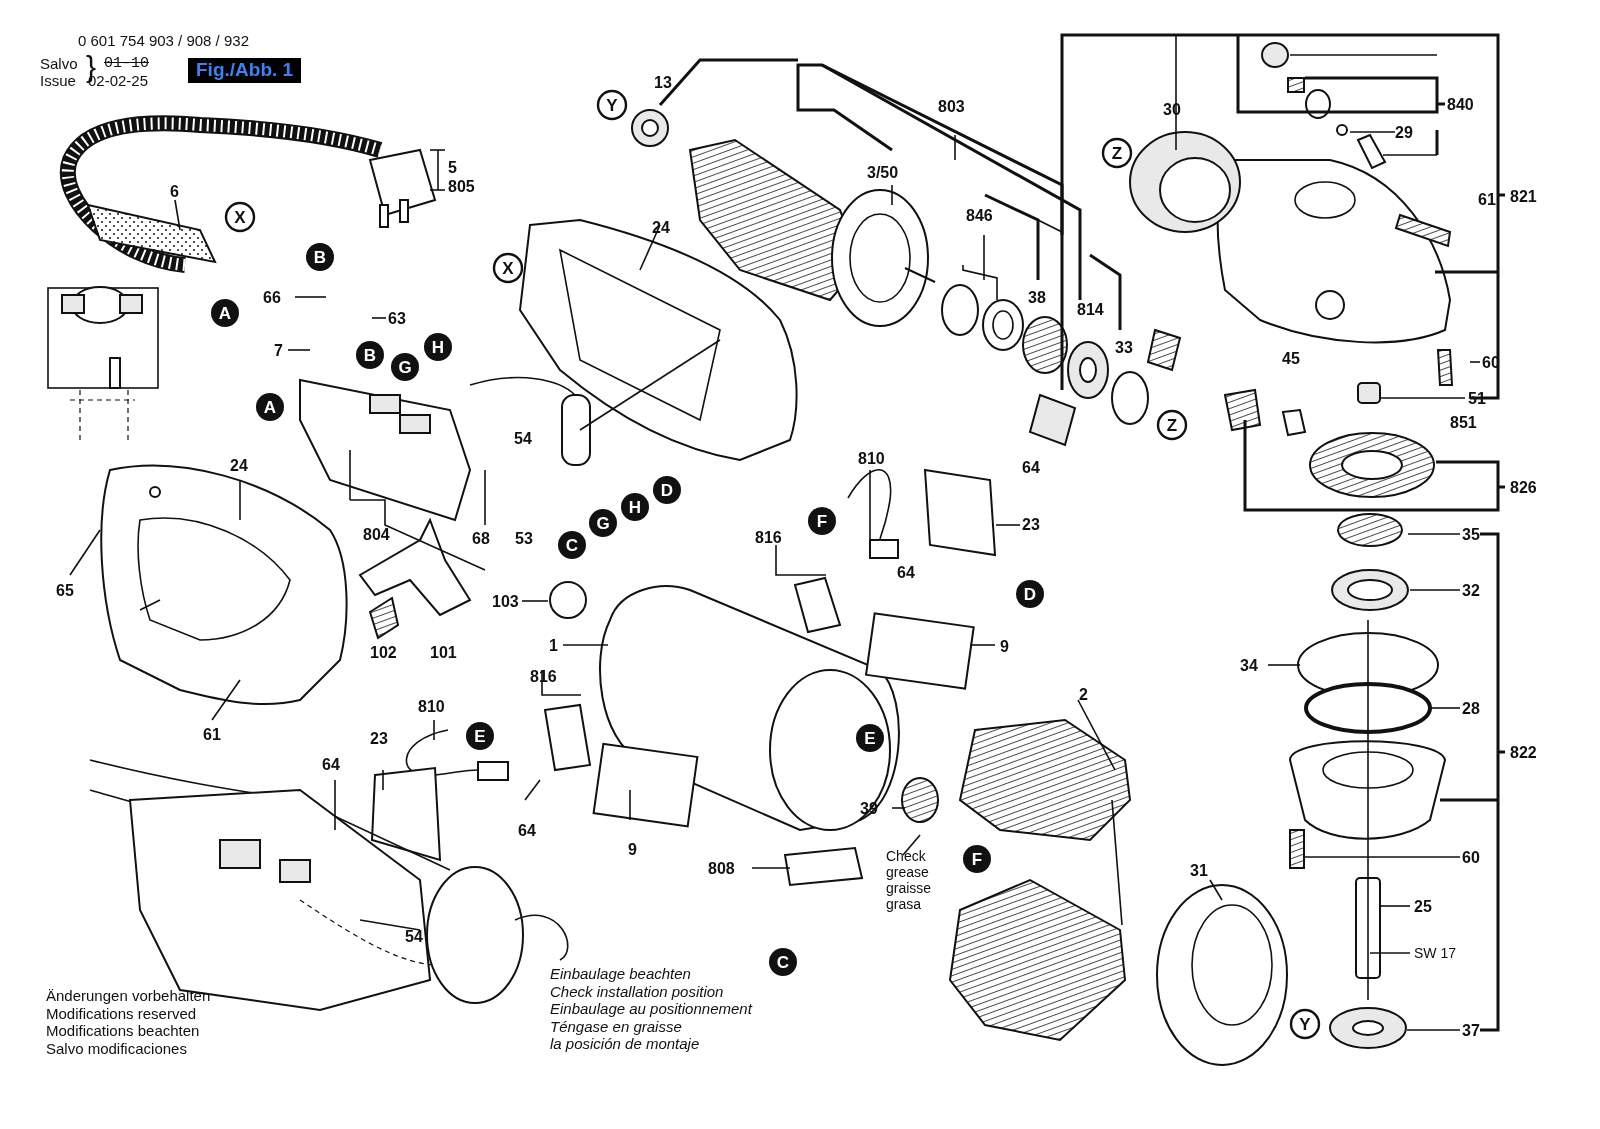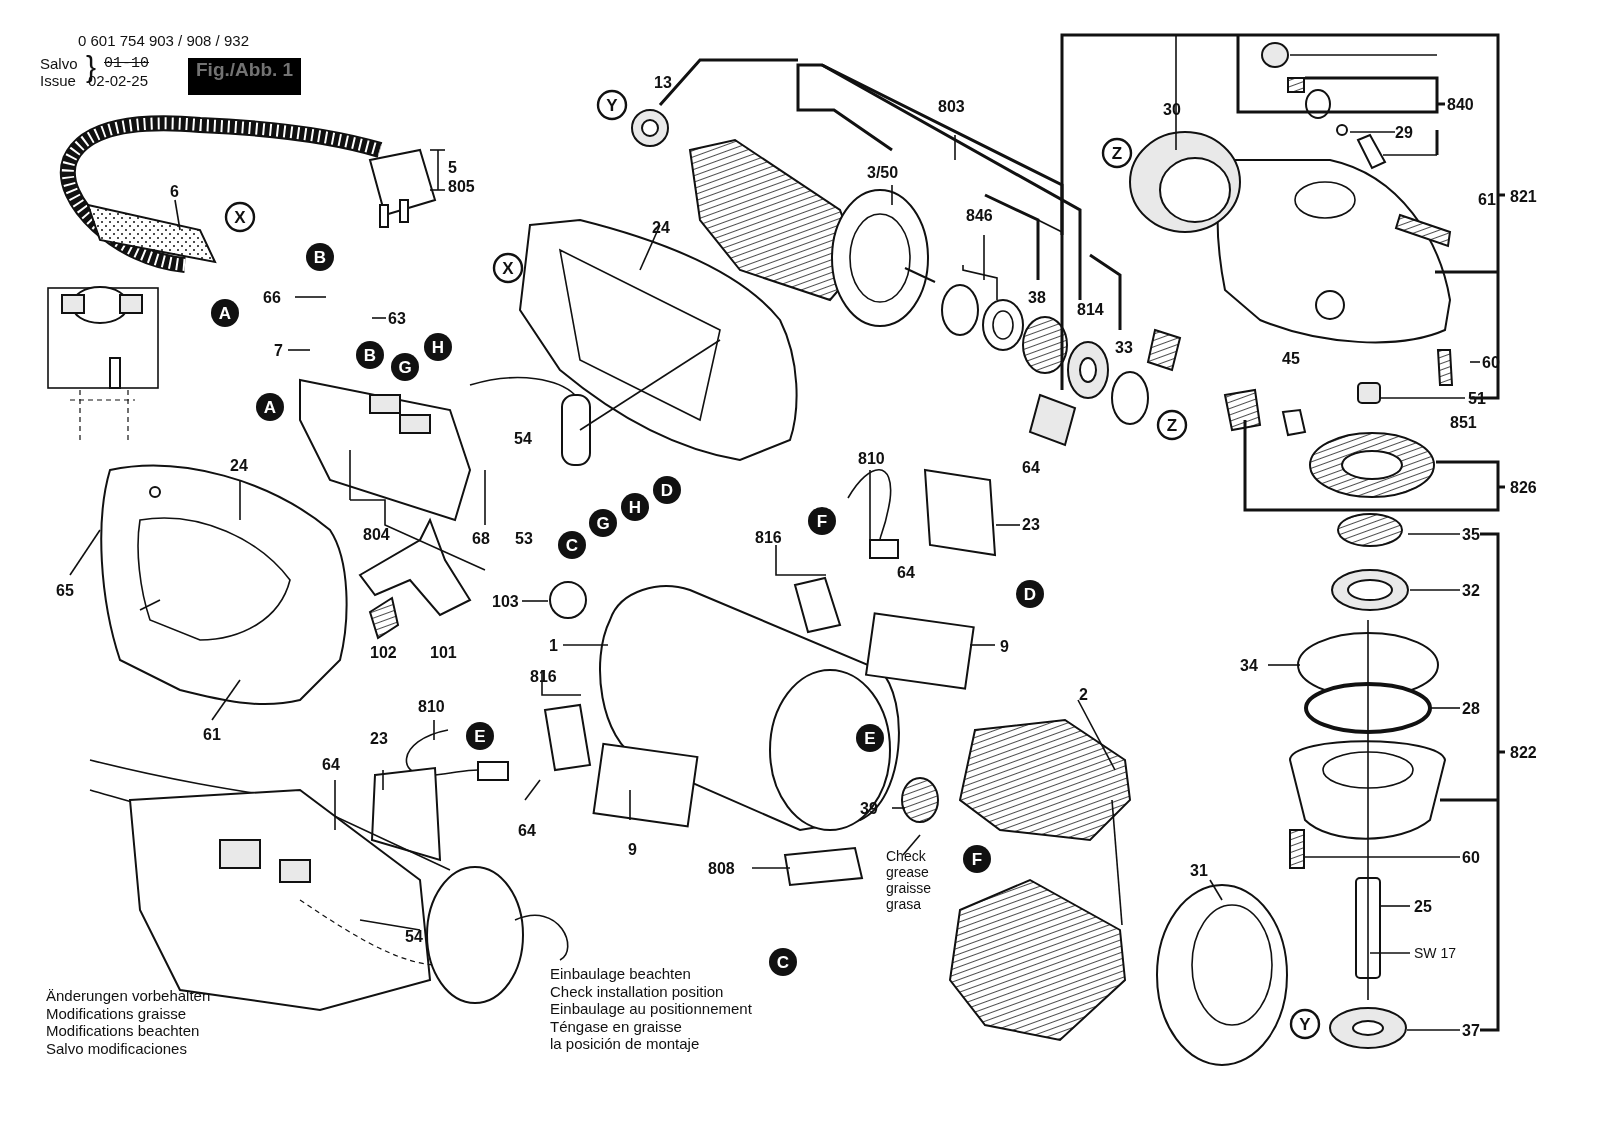--- a/index.html
+++ b/index.html
@@ -1,19 +1,19 @@
 <!DOCTYPE html>
 <html><head>
 <meta charset="utf-8">
 <style>
   html,body{margin:0;padding:0;background:#fff;}
   body{width:1600px;height:1129px;position:relative;overflow:hidden;font-family:"Liberation Sans",sans-serif;color:#111;}
   #diagram{position:absolute;left:0;top:0;width:1600px;height:1129px;}
   .hdr{position:absolute;font-size:15px;line-height:17px;}
-  .fig{position:absolute;left:188px;top:58px;background:#000;color:#737373;font-weight:bold;font-size:19px;padding:1px 8px 14px 8px;}
+  .fig{position:absolute;left:188px;top:58px;background:#000;color:#3b82f6;font-weight:bold;font-size:19px;padding:1px 8px 2px 8px;}
   .notes{position:absolute;font-size:15px;line-height:17.5px;}
   .lbl{font-family:"Liberation Sans",sans-serif;font-weight:bold;font-size:16px;fill:#111;}
   .lbln{font-family:"Liberation Sans",sans-serif;font-size:14px;fill:#111;}
   .ln{stroke:#111;stroke-width:1.6;fill:none;}
   .br{stroke:#111;stroke-width:3;fill:none;}
   .part{stroke:#111;stroke-width:2;fill:#fff;}
   .partg{stroke:#111;stroke-width:2;fill:#e9e9e9;}
   .dots{stroke:#111;stroke-width:2;fill:url(#dotpat);}
   .hatch{stroke:#111;stroke-width:2;fill:url(#hatchpat);}
   .dashed{stroke:#111;stroke-width:1.2;fill:none;stroke-dasharray:5 4;}
@@ -28,25 +28,25 @@
 <div class="hdr" style="left:42px;top:32px;margin-left:36px;">0 601 754 903 / 908 / 932</div>
 <div class="hdr" style="left:40px;top:55px;">Salvo</div>
 <div class="hdr" style="left:40px;top:72px;">Issue</div>
 <div class="hdr" style="left:86px;top:52px;font-size:30px;line-height:30px;">}</div>
 <div class="hdr" style="left:104px;top:55px;text-decoration:line-through;font-family:Liberation Mono, monospace;">01-10</div>
 <div class="hdr" style="left:88px;top:72px;">02-02-25</div>
 <div class="fig">Fig./Abb. 1</div>
 
 <div class="notes" style="left:46px;top:987px;">
   <div>Änderungen vorbehalten</div>
-  <div>Modifications graisse</div>
+  <div>Modifications reserved</div>
   <div>Modifications beachten</div>
   <div>Salvo modificaciones</div>
 </div>
-<div class="notes" style="left:550px;top:965px;">
+<div class="notes" style="left:550px;top:965px;font-style:italic;">
   <div>Einbaulage beachten</div>
   <div>Check installation position</div>
   <div>Einbaulage au positionnement</div>
   <div>Téngase en graisse</div>
   <div>la posición de montaje</div>
 </div>
 <div class="notes" style="left:886px;top:848px;font-size:14px;line-height:16px;">
   <div>Check</div>
   <div>grease</div>
   <div>graisse</div>

